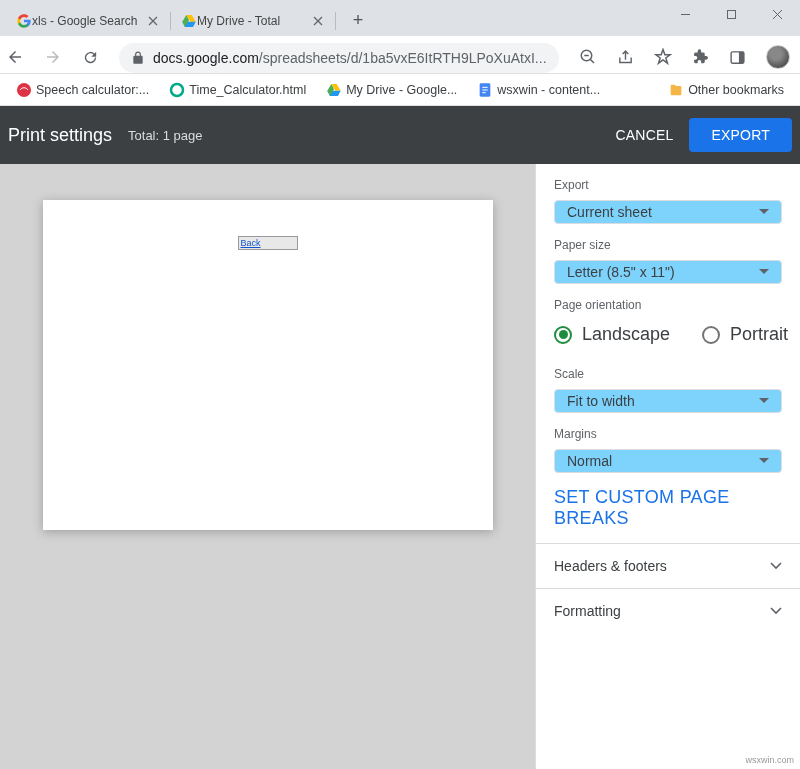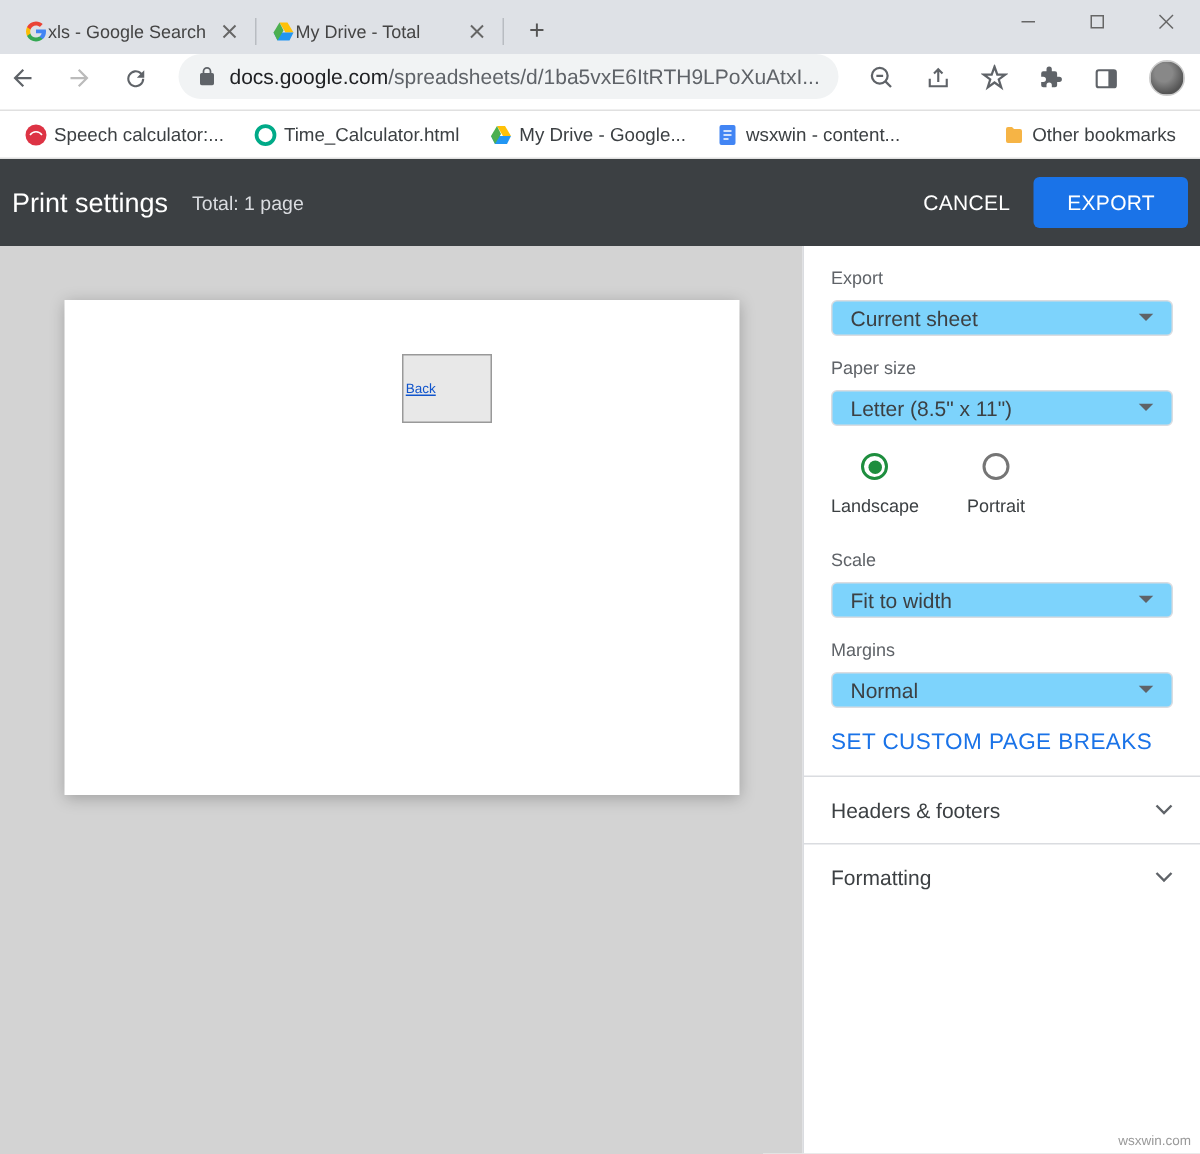--- a/index.html
+++ b/index.html
@@ -14,21 +14,21 @@
     .tab-bar { display: flex; align-items: flex-end; height: 36px; background: #dee1e6; padding: 6px 4px 0 8px; }
     .tab { display: flex; align-items: center; height: 30px; padding: 0 8px; background: #dee1e6; border-radius: 8px 8px 0 0; min-width: 160px; max-width: 180px; font-size: 12px; color: #444; gap: 0; position: relative; }
     .tab.active { background: #fff; }
     .tab-favicon { width: 16px; height: 16px; flex-shrink: 0; }
     .tab-title { white-space: nowrap; overflow: hidden; text-overflow: ellipsis; flex: 1; }
     .tab-close { width: 14px; height: 14px; flex-shrink: 0; color: #666; }
     .tab-sep { width: 1px; height: 18px; background: #b8bcc1; margin: 0 2px 6px; }
     .new-tab { width: 28px; height: 28px; display: flex; align-items: center; justify-content: center; color: #555; font-size: 18px; margin-left: 6px; margin-bottom: 2px; }
 
     
-    .addr-bar { display: flex; align-items: flex-start; height: 38px; background: #fff; padding: 0 6px; gap: 20px; border-bottom: 1px solid #e0e0e0; }
+    .addr-bar { display: flex; align-items: flex-end; height: 38px; background: #fff; padding: 0 6px; gap: 20px; border-bottom: 1px solid #e0e0e0; }
     .nav-btn { width: 32px; height: 32px; display: flex; align-items: center; justify-content: center; color: #5f6368; border-radius: 50%; }
     .nav-btn.disabled { color: #bbb; }
     .omnibox { flex: 1; display: flex; align-items: center; height: 30px; background: #f1f3f4; border-radius: 15px; padding: 0 12px; gap: 8px; color: #202124; font-size: 14px; }
     .url-text { flex: 1; white-space: nowrap; overflow: hidden; text-overflow: ellipsis; }
     .url-host { color: #202124; }
     .url-path { color: #5f6368; }
     .addr-icon { width: 32px; height: 32px; display: flex; align-items: center; justify-content: center; color: #5f6368; }
     .avatar { width: 24px; height: 24px; border-radius: 50%; background: radial-gradient(circle at 40% 35%, #888 30%, #555 70%); border: 1px solid #ccc; }
 
     
@@ -42,33 +42,33 @@
     .app-title { font-size: 18px; font-weight: 400; margin-right: 16px; }
     .app-sub { font-size: 13px; color: #dadce0; }
     .hdr-spacer { flex: 1; }
     .btn-cancel { background: none; border: none; color: #fff; font-size: 14px; font-weight: 500; padding: 8px 16px; letter-spacing: 0.2px; cursor: pointer; }
     .btn-export { background: #1a73e8; border: none; color: #fff; font-size: 14px; font-weight: 500; padding: 9px 22px; border-radius: 4px; letter-spacing: 0.2px; cursor: pointer; }
 
     
     .main { display: flex; height: calc(769px - 36px - 38px - 32px - 58px); background: #d3d3d3; }
     .preview { flex: 1; display: flex; justify-content: center; padding: 36px 24px; overflow: hidden; }
     .sheet { width: 450px; height: 330px; background: #fff; box-shadow: 0 2px 10px rgba(0,0,0,0.25); position: relative; }
-    .sheet-cell { position: absolute; top: 36px; left: 50%; transform: translateX(-50%); min-width: 60px; border: 1px solid #999; background: #e8e8e8; color: #1155cc; text-decoration: underline; font-size: 9px; padding: 17px 2px; text-align: left; margin-left: 30px; }
+    .sheet-cell { position: absolute; top: 36px; left: 50%; transform: translateX(-50%); min-width: 60px; border: 1px solid #999; background: #e8e8e8; color: #1155cc; text-decoration: underline; font-size: 9px; padding: 1px 2px; text-align: left; }
 
     
     .sidebar { width: 265px; background: #fff; overflow-y: auto; font-size: 13px; color: #3c4043; border-left: 1px solid #dadce0; }
     .sec { padding: 14px 18px 0; }
     .sec-label { font-size: 12px; color: #5f6368; margin-bottom: 8px; display: block; }
     .sel { width: 100%; height: 24px; border: 1px solid #dadce0; border-radius: 4px; background: #7dd3fc; display: flex; align-items: center; justify-content: space-between; padding: 0 12px; font-size: 14px; color: #3c4043; cursor: pointer; }
     .radios { display: flex; gap: 32px; padding: 4px 0 8px; }
-    .radio { display: flex; align-items: center; gap: 10px; font-size: 12px; cursor: pointer; flex-direction: column; }
+    .radio { display: flex; align-items: center; gap: 10px; font-size: 18px; cursor: pointer; }
     .r-outer { width: 18px; height: 18px; border-radius: 50%; border: 2px solid #757575; display: flex; align-items: center; justify-content: center; }
     .r-outer.on { border-color: #1e8e3e; }
     .r-inner { width: 9px; height: 9px; border-radius: 50%; background: #1e8e3e; }
-    .link-btn { color: #1a73e8; font-weight: 500; font-size: 15px; letter-spacing: 0.3px; padding: 14px 18px; display: block; cursor: pointer; }
+    .link-btn { color: #1a73e8; font-weight: 500; font-size: 18px; letter-spacing: 0.3px; padding: 14px 18px; display: block; cursor: pointer; }
     .acc { border-top: 1px solid #dadce0; padding: 14px 18px; display: flex; justify-content: space-between; align-items: center; font-size: 14px; cursor: pointer; }
     .chev { color: #5f6368; }
 
     .watermark { position: absolute; bottom: 4px; right: 6px; font-size: 9px; color: #999; }
   </style>
 </head>
 <body>
 
 <div class="window-controls">
   <div class="win-btn">
@@ -250,20 +250,21 @@
     <div class="sec">
       <span class="sec-label">Paper size</span>
       <div class="sel">
         <span>Letter (8.5" x 11")</span>
         <svg class="chev" width="10" height="6" viewBox="0 0 10 6">
             <path d="M0 0l5 5 5-5z" fill="currentColor"></path>
           </svg>
       </div>
     </div>
     <div class="sec">
+      <span class="sec-label">Page orientation</span>
       <div class="radios">
         <div class="radio">
           <span class="r-outer on">
               <span class="r-inner"></span>
             </span>
           <span>Landscape</span>
         </div>
         <div class="radio">
           <span class="r-outer"></span>
           <span>Portrait</span>

